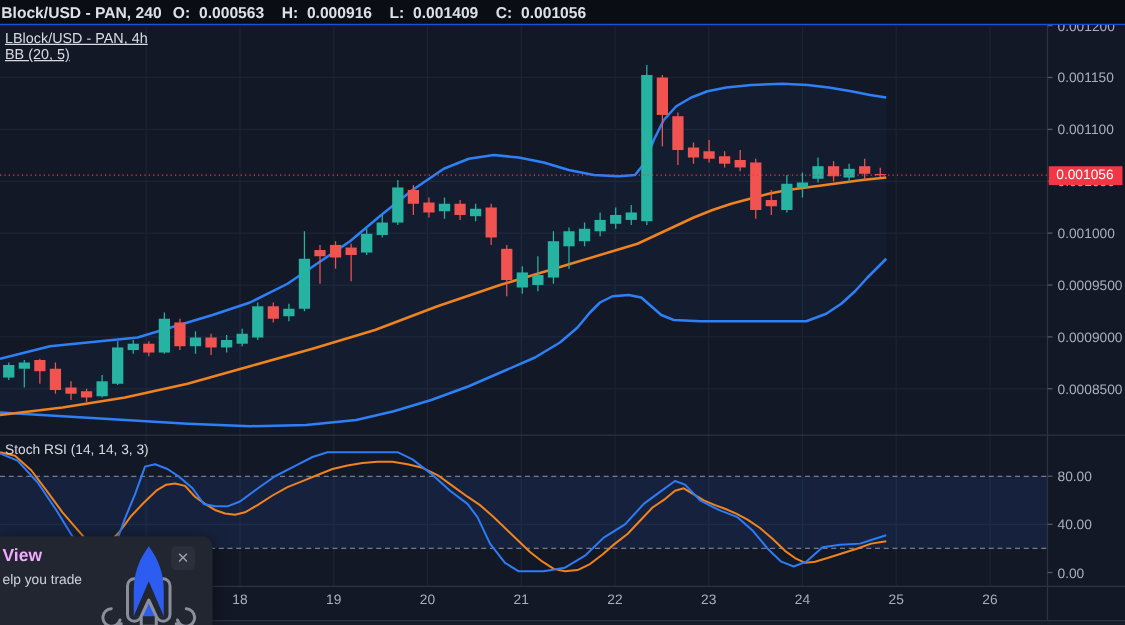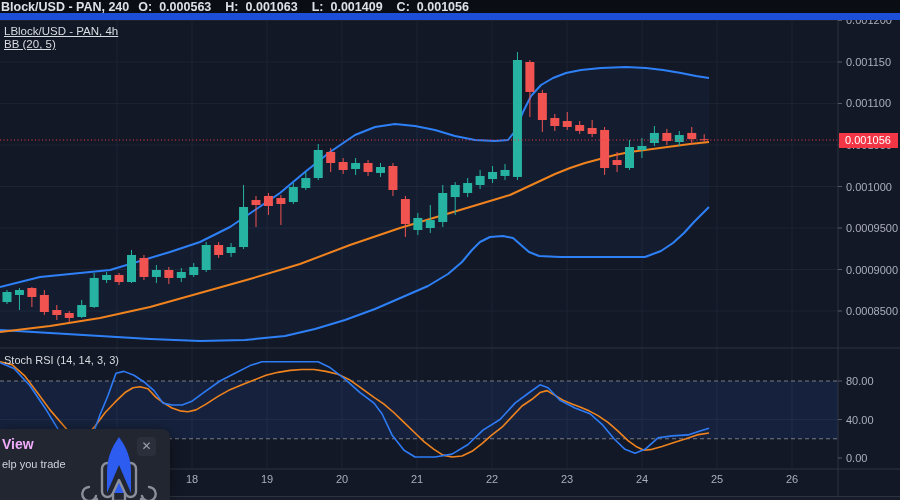--- a/index.html
+++ b/index.html
@@ -1,20 +1,20 @@
 <!DOCTYPE html>
 <html><head>
 <meta charset="utf-8">
 <style>
   html,body{margin:0;padding:0;background:#0b0d15;}
   *{box-sizing:border-box;}
   .screen{position:relative;width:900px;height:500px;overflow:hidden;
     background:#131826;font-family:"Liberation Sans",sans-serif;}
   .hdr{position:absolute;left:0;top:0;width:900px;height:20px;background:#0b0d15;
-    border-bottom:7px solid #1d4ed8;z-index:6;display:flex;align-items:center;
+    border-bottom:1px solid #1d4ed8;z-index:6;display:flex;align-items:center;
     font-size:12.5px;font-weight:bold;color:#dde0e6;white-space:nowrap;padding-left:1px;}
   .hdr span{margin-right:7px;}
   .hdr .sym{margin-right:9px;}
   #chart-svg{position:absolute;left:0;top:0;z-index:1;}
   text{font-family:"Liberation Sans",sans-serif;}
   .legend{position:absolute;left:4px;top:25px;z-index:3;color:#d8dbe1;font-size:11.5px;line-height:13px;text-decoration:underline;}
   .rsi-legend{position:absolute;left:4px;top:354px;z-index:3;color:#d8dbe1;font-size:11px;}
   .price-flag{position:absolute;left:839px;top:133px;width:59px;height:15px;z-index:4;
     background:#f23645;color:#ffffff;font-size:11px;line-height:15px;padding-left:6px;}
   .popup{position:absolute;left:0;top:429px;width:170px;height:71px;z-index:7;
@@ -218,21 +218,21 @@
       <text x="492" y="483" fill="#abafba" font-size="11" text-anchor="middle">22</text>
       <text x="567" y="483" fill="#abafba" font-size="11" text-anchor="middle">23</text>
       <text x="642" y="483" fill="#abafba" font-size="11" text-anchor="middle">24</text>
       <text x="717" y="483" fill="#abafba" font-size="11" text-anchor="middle">25</text>
       <text x="792" y="483" fill="#abafba" font-size="11" text-anchor="middle">26</text>
     </svg>
 
   <div class="hdr">
     <span class="sym">Block/USD - PAN, 240</span>
     <span><span>O:</span><span>0.000563</span></span>
-    <span><span>H:</span><span>0.001063</span></span>
+    <span><span>H:</span><span>0.000916</span></span>
     <span><span>L:</span><span>0.001409</span></span>
     <span><span>C:</span><span>0.001056</span></span>
   </div>
 
   <div class="legend">
     <div>LBlock/USD - PAN, 4h</div>
     <div>BB (20, 5)</div>
   </div>
 
   <div class="rsi-legend">Stoch RSI (14, 14, 3, 3)</div>

